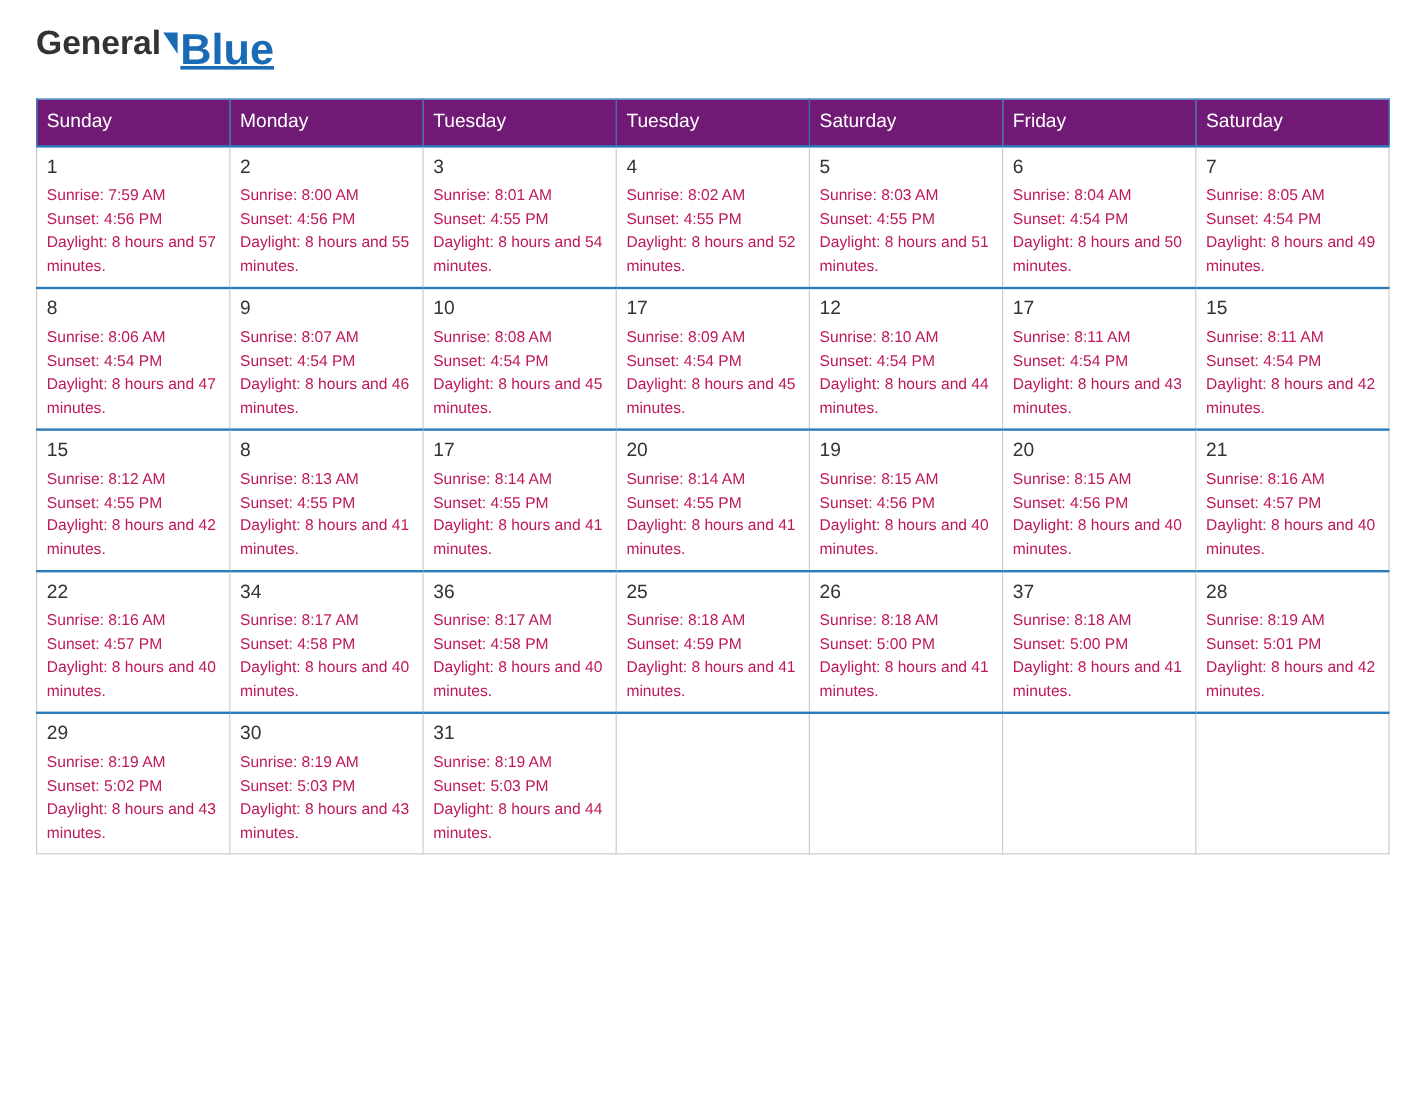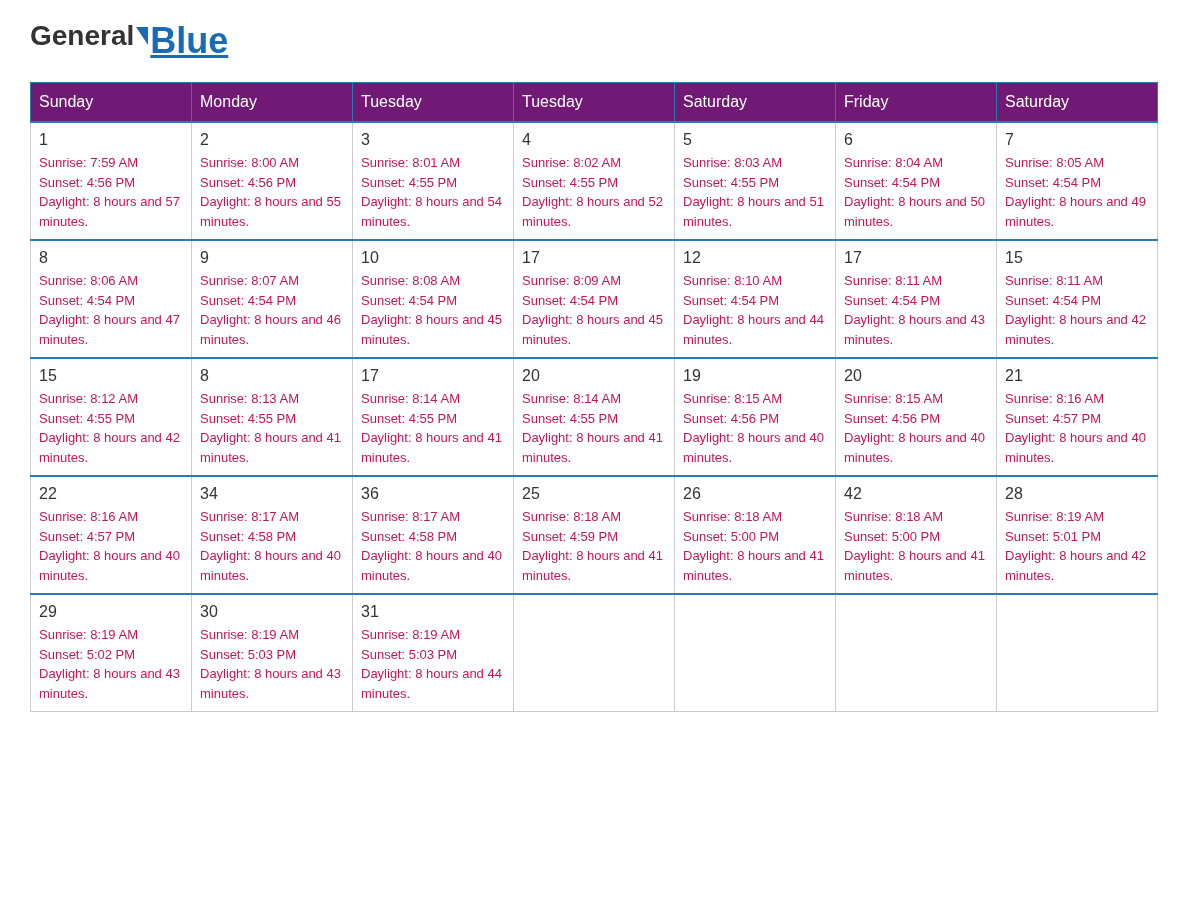--- a/index.html
+++ b/index.html
@@ -233,21 +233,21 @@
         </td>
         <td>
           <span class="day-number">25</span>
           <div class="day-info">Sunrise: 8:18 AM<br>Sunset: 4:59 PM<br>Daylight: 8 hours and 41 minutes.</div>
         </td>
         <td>
           <span class="day-number">26</span>
           <div class="day-info">Sunrise: 8:18 AM<br>Sunset: 5:00 PM<br>Daylight: 8 hours and 41 minutes.</div>
         </td>
         <td>
-          <span class="day-number">42</span>
+          <span class="day-number">37</span>
           <div class="day-info">Sunrise: 8:18 AM<br>Sunset: 5:00 PM<br>Daylight: 8 hours and 41 minutes.</div>
         </td>
         <td>
           <span class="day-number">28</span>
           <div class="day-info">Sunrise: 8:19 AM<br>Sunset: 5:01 PM<br>Daylight: 8 hours and 42 minutes.</div>
         </td>
       </tr>
       <tr>
         <td>
           <span class="day-number">29</span>

